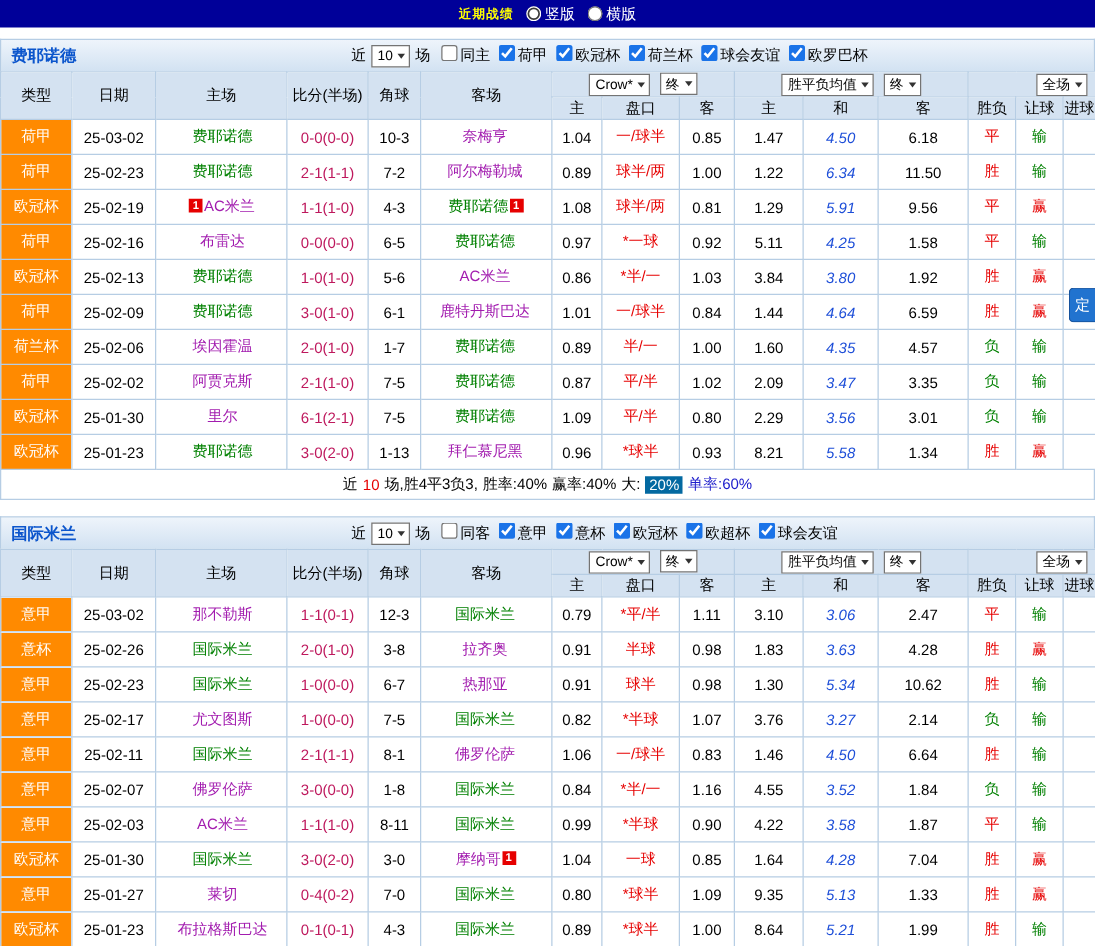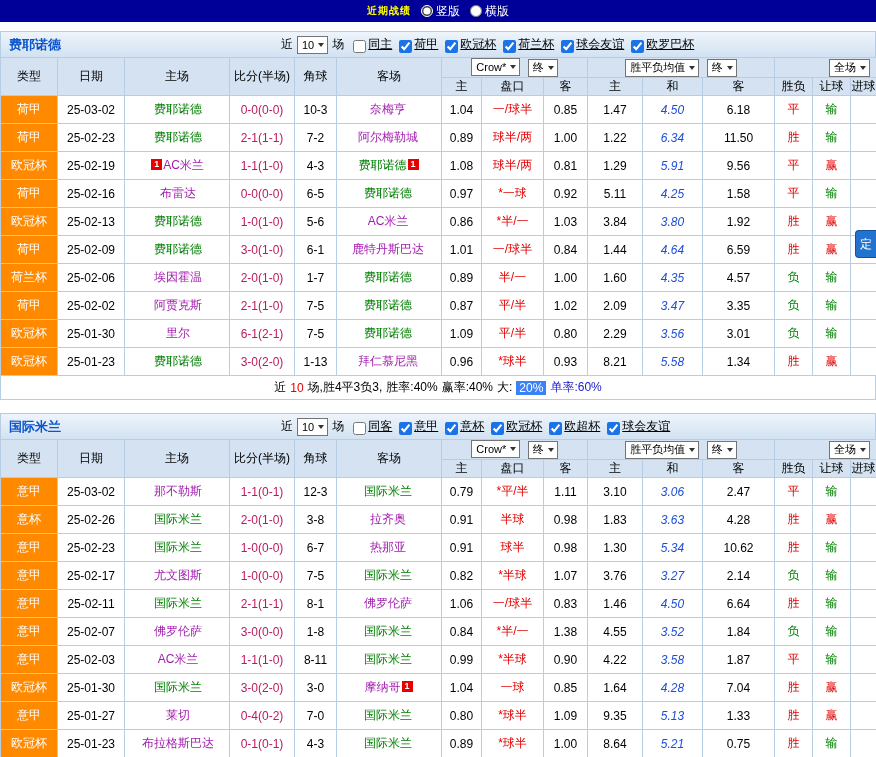--- a/index.html
+++ b/index.html
@@ -14,21 +14,21 @@
   .top-title { color:#ffff00; font-weight:bold; font-size:10px; letter-spacing:1px; }
   .radio-label { color:#fff; display:inline-flex; align-items:center; margin-left:10px; cursor:pointer;justify-content:space-between; }
   .radio-label input { width:12px; height:12px; margin:0 3px 0 0; accent-color:#fff; }
   
   .section-bar { height:26px; background:linear-gradient(#eef4fb,#d2e2f2); border:1px solid #b6cde4; border-bottom:none; display:flex; align-items:center; }
   .sec1 .section-bar { margin-top:9px; }
   .sec2 .section-bar { margin-top:13px; }
   .team-name { color:#0b55cc; font-weight:bold; font-size:13px; padding-left:8px; width:278px; flex:none; cursor:pointer; }
   .filters { display:flex; align-items:center; }
   .filters .lbl { margin:0 2px; }
-  .cb { display:inline-flex; align-items:flex-end; margin-left:7px; cursor:pointer;text-decoration:underline; }
+  .cb { display:inline-flex; align-items:flex-start; margin-left:7px; cursor:pointer; }
   .cb input { width:13px; height:13px; margin:0 2px 0 0; accent-color:#1a73e8; }
   
   .select { display:inline-flex; align-items:center; height:18px; border:1px solid #747474; background:#fff; padding:0 3px 0 4px; margin:0 2px; font-size:11px; cursor:pointer; white-space:nowrap; }
   .select .arrow { margin-left:4px; width:0; height:0; border-left:3px solid transparent; border-right:3px solid transparent; border-top:4px solid #333; }
   
   table { border-collapse:collapse; table-layout:fixed; width:876px; }
   th, td { border:1px solid #b6cde4; text-align:center; padding:0; overflow:hidden; white-space:nowrap; }
   thead th { background:#d4e2f1; font-weight:normal; }
   tr.h1 th { height:20px; }
   tr.h2 th { height:18px; }
@@ -42,21 +42,21 @@
   .r { color:#e60000; }
   .g { color:#008000; }
   .card { margin:0 1px; }
   .card:not(:empty) { display:inline-block; background:#e60000; color:#fff; font-size:9px; font-weight:bold; line-height:11px; width:11px; height:11px; vertical-align:2px; }
   .selcell.scope { text-align:right; padding-right:4px; }
   
   .summary { height:24px; border:1px solid #b6cde4; border-top:none; display:flex; align-items:center; justify-content:center; background:#fff; }
   .summary span { margin:0 2px; }
   .red  { color:#e60000; }
   .blue { color:#2020cc; }
-  .big-badge { background:#3b82f6; color:#fff; padding:0 3px; }
+  .big-badge { background:#0369a1; color:#fff; padding:0 3px; }
   
   .side-tab { position:absolute; top:230px; right:0; width:21px; height:28px; background:#2173cf; border:1px solid #15529d; border-right:none; border-radius:4px 0 0 4px; color:#fff; font-size:12px; display:flex; align-items:center; justify-content:center; cursor:pointer; z-index:10; }
 </style>
 </head>
 <body>
 
 <div class="top-bar">
   <span class="top-title">近期战绩</span>
   <label class="radio-label">
     <input type="radio" name="layout" checked="" style="">
@@ -607,21 +607,21 @@
     <td class="c-home">
       <span class="card"></span><span class="team">佛罗伦萨</span>
     </td>
     <td class="c-score">3-0(0-0)</td>
     <td class="c-corner">1-8</td>
     <td class="c-away">
       <span class="team focus">国际米兰</span><span class="card"></span>
     </td>
     <td class="c-num">0.84</td>
     <td class="c-hcp">*半/一</td>
-    <td class="c-num">1.38</td>
+    <td class="c-num">1.16</td>
     <td class="c-num">4.55</td>
     <td class="c-num c-draw">3.52</td>
     <td class="c-num">1.84</td>
     <td class="c-res g">负</td>
     <td class="c-res g">输</td>
     <td class="c-last"></td>
   </tr>
         <tr>
     <td class="c-type">意甲</td>
     <td class="c-date">25-02-03</td>
@@ -694,21 +694,21 @@
     <td class="c-score">0-1(0-1)</td>
     <td class="c-corner">4-3</td>
     <td class="c-away">
       <span class="team focus">国际米兰</span><span class="card"></span>
     </td>
     <td class="c-num">0.89</td>
     <td class="c-hcp">*球半</td>
     <td class="c-num">1.00</td>
     <td class="c-num">8.64</td>
     <td class="c-num c-draw">5.21</td>
-    <td class="c-num">0.75</td>
+    <td class="c-num">1.99</td>
     <td class="c-res r">胜</td>
     <td class="c-res g">输</td>
     <td class="c-last"></td>
   </tr>
       </tbody>
   </table>
 </div>
 
 <div class="side-tab">定</div>
 

